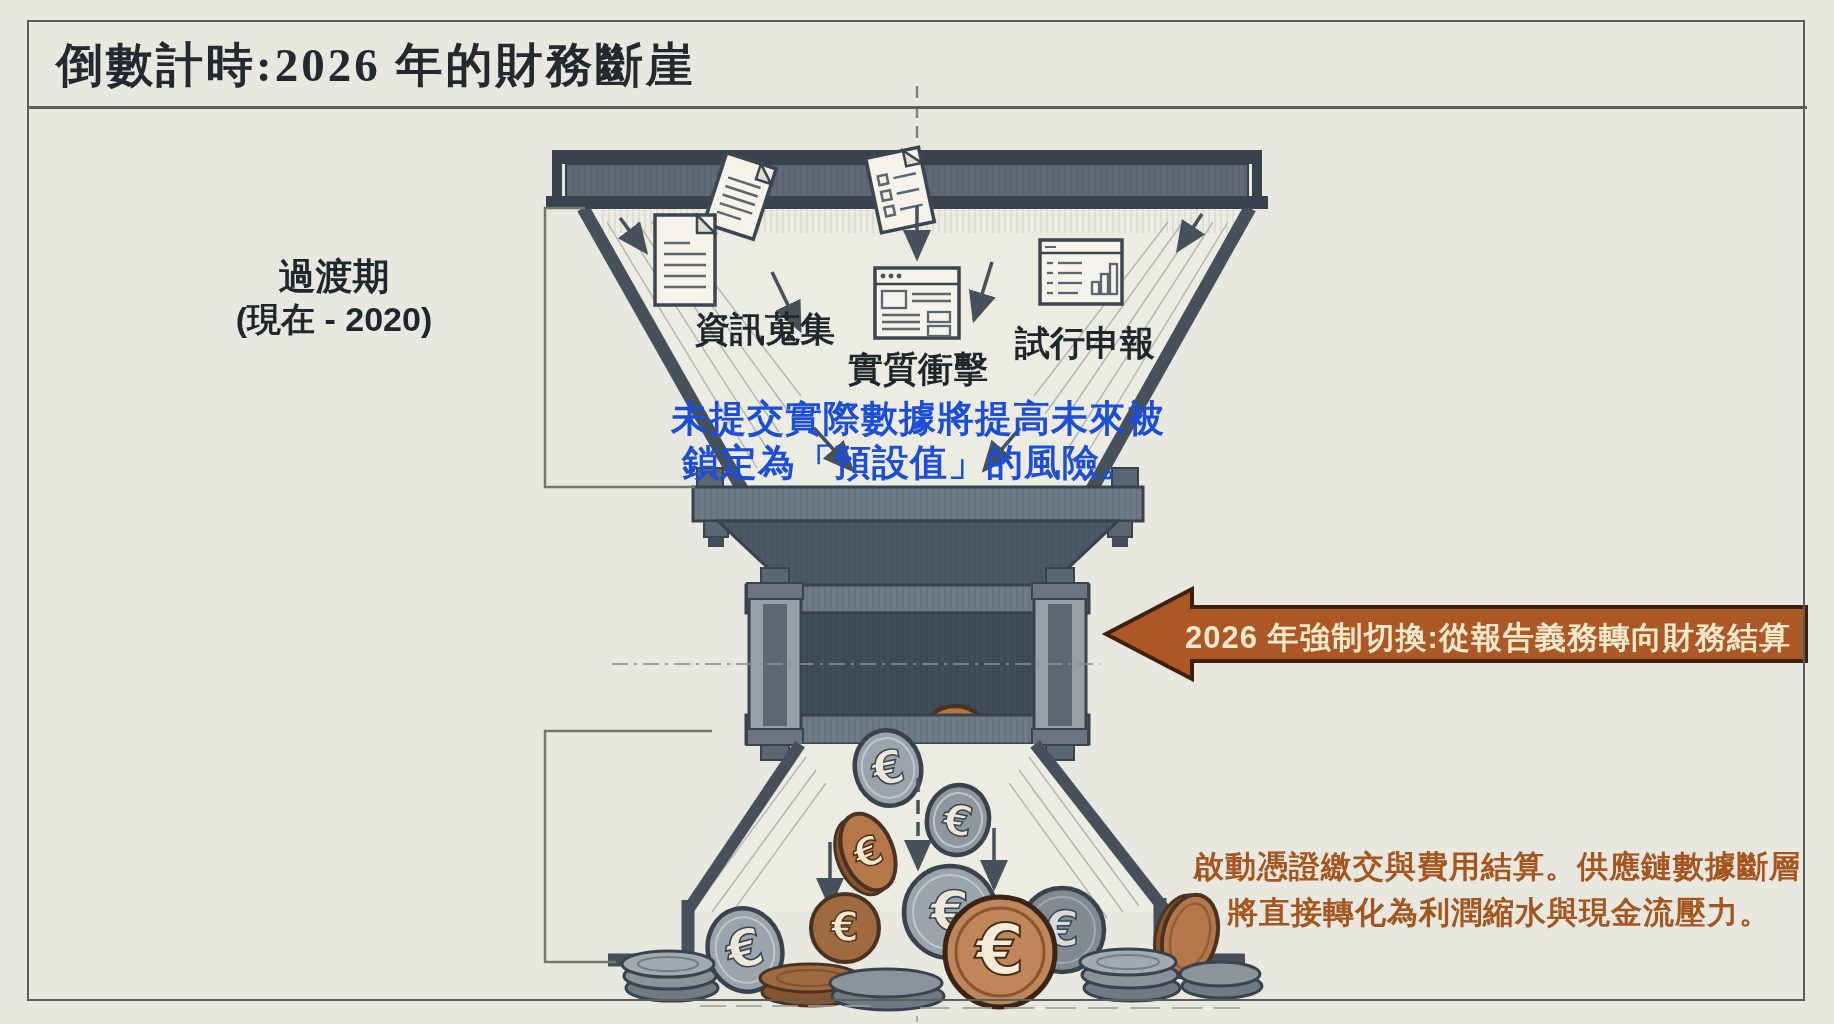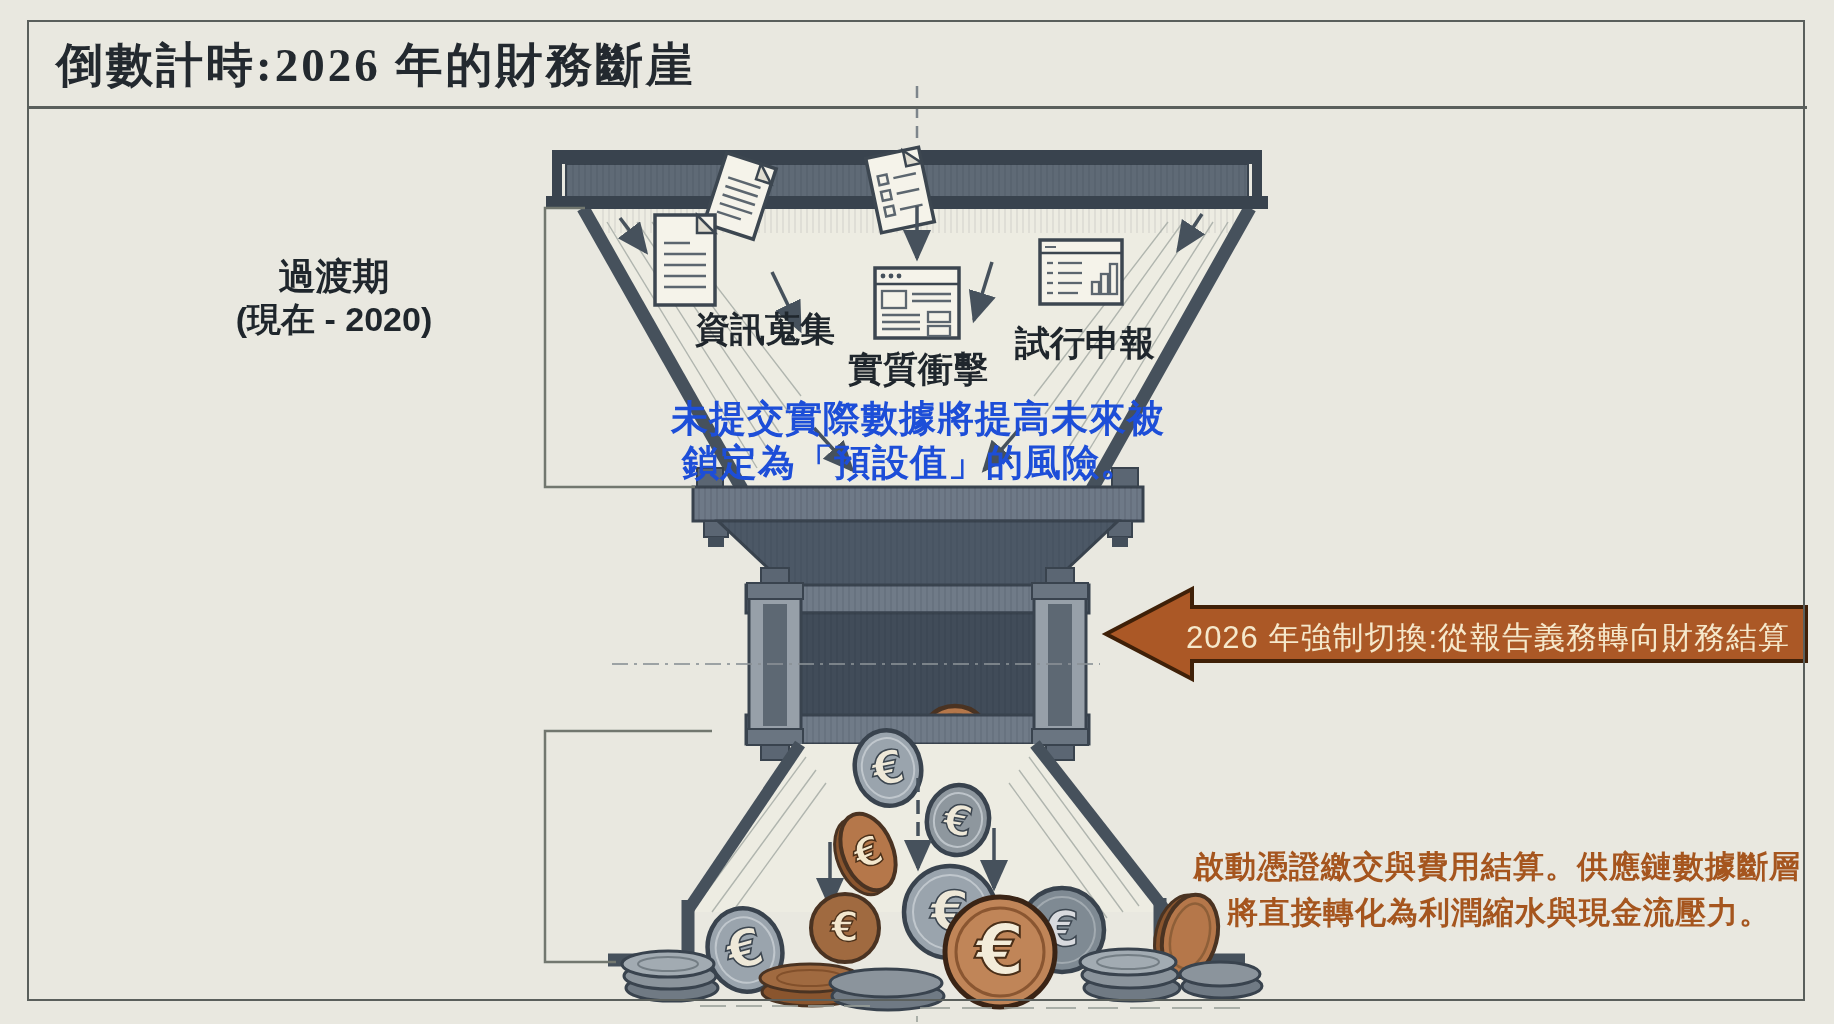--- a/index.html
+++ b/index.html
@@ -6,21 +6,21 @@
   #stage{position:relative;width:1834px;height:1024px;background:#e9e8e0;overflow:hidden;
          font-family:"Liberation Sans","DejaVu Sans",sans-serif;color:#222831;}
   .abs{position:absolute;}
   #frame{left:27px;top:20px;width:1778px;height:981px;border:2.5px solid #5a5f5c;box-sizing:border-box;}
   #title-sep{left:27px;top:106px;width:1780px;height:2.5px;background:#5a5f5c;}
   .title{left:56px;top:34px;font-family:"Liberation Serif","DejaVu Serif",serif;
          font-weight:700;font-size:47px;letter-spacing:3px;color:#23292f;}
   .blk-label{font-weight:700;color:#1f262c;text-align:center;line-height:42px;}
   .stage-label{font-weight:700;font-size:35px;color:#1f262c;text-align:center;width:260px;}
   .warn{font-weight:700;font-size:37px;color:#1d4ed8;text-align:center;width:700px;letter-spacing:1px;}
-  .arrow-label{font-weight:400;font-size:31px;color:#f5e8cb;text-align:center;width:620px;letter-spacing:1px;}
+  .arrow-label{font-weight:700;font-size:31px;color:#f5e8cb;text-align:center;width:620px;letter-spacing:1px;}
   .note{font-weight:700;font-size:31px;color:#a5551e;letter-spacing:1px;}
   svg text.euro{font-family:"DejaVu Sans","Liberation Sans",sans-serif;font-weight:700;}
 </style>
 </head>
 <body>
 
 <div id="stage">
 
   <svg class="abs" style="left:0;top:0" width="1834" height="1024" viewBox="0 0 1834 1024">
     <defs>

